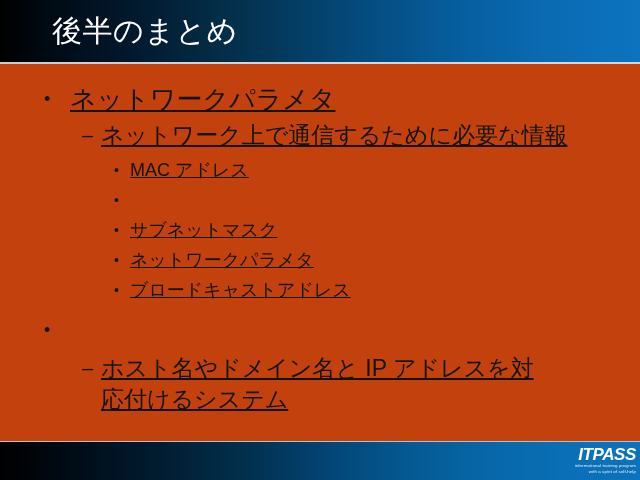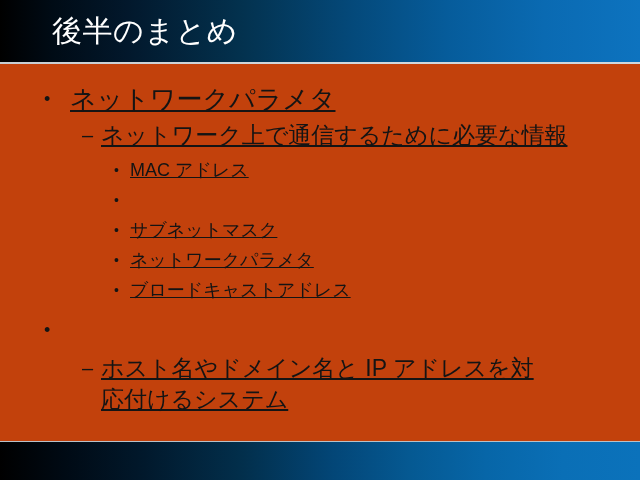--- a/index.html
+++ b/index.html
@@ -228,14 +228,19 @@
 
     <div class="line lvl2 wrap" style="top:287px;">
       <span class="marker">–</span>
       <span class="text">ホスト名やドメイン名と IP アドレスを対応付けるシステム</span>
     </div>
 
   </div>
 
   <div class="footer-top-line"></div>
   <div class="footer-bar"></div>
+  <div class="logo">
+    <span class="logo-main">ITPASS</span>
+    <span class="logo-sub1">informational training program</span>
+    <span class="logo-sub2">with a spirit of self-help</span>
+  </div>
 
 </div>
 
 </body></html>

